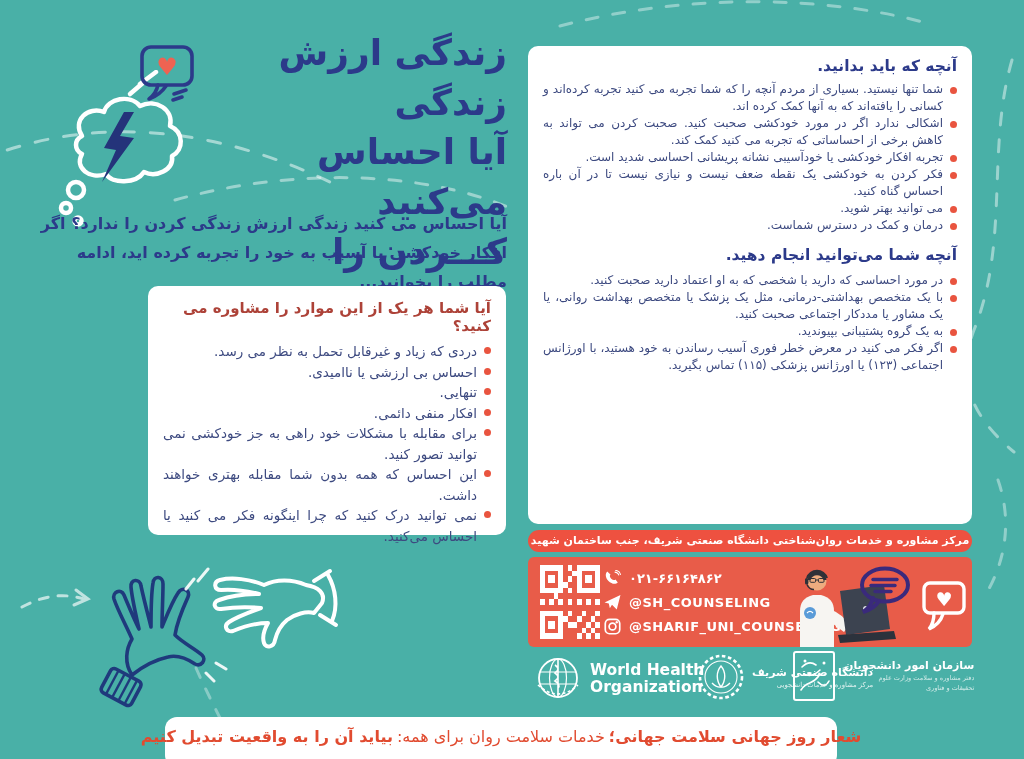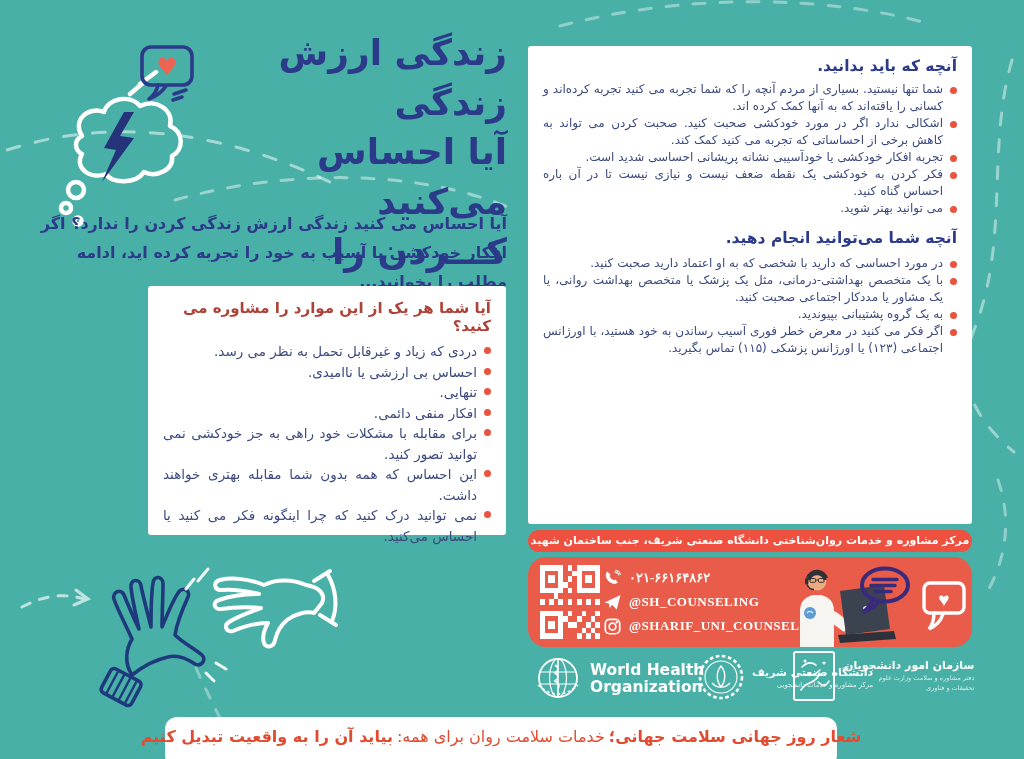--- a/index.html
+++ b/index.html
@@ -10,42 +10,42 @@
 
   
   .title{z-index:2;top:28px;right:517px;left:220px;margin:0;text-align:right;
          color:#2c3a8a;font-size:36px;font-weight:800;line-height:1.38;}
   .title span{display:block;}
 
   .intro{z-index:2;top:210px;right:517px;width:476px;margin:0;text-align:right;
          color:#2c3a8a;font-size:16px;font-weight:700;line-height:1.8;}
 
   
-  .card{position:absolute;z-index:2;background:#ffffff;box-sizing:border-box;border-radius:3px;}
+  .card{position:absolute;z-index:2;background:#ffffff;box-sizing:border-box;border-radius:10px;}
   .card h2{margin:0 0 6px 0;font-size:15.5px;font-weight:800;}
   .card ul{list-style:none;margin:0 0 8px 0;padding:0;}
   .card li{position:relative;padding-right:14px;color:#3d4a80;text-align:justify;}
   .card li::before{content:"";position:absolute;right:0;top:6px;width:7px;height:7px;
                    border-radius:50%;background:#e9543f;}
   .left-card{left:148px;top:286px;width:358px;height:249px;padding:13px 15px;}
   .left-card h2{color:#ad4238;font-size:15px;}
   .left-card li{font-size:13.5px;line-height:1.52;}
   .right-card{left:528px;top:46px;width:444px;height:478px;padding:11px 15px;}
   .right-card h2{color:#2c3a8a;}
   .right-card h2.second{margin-top:12px;margin-bottom:8px;}
   .right-card li{font-size:12px;line-height:1.42;}
 
   
   .pill{z-index:2;left:528px;top:530px;width:444px;height:22px;border-radius:11px;
         background:#ee5140;color:#fff;font-size:11px;font-weight:700;text-align:center;
         line-height:22px;box-sizing:border-box;}
 
   
-  .contact-box{z-index:2;left:528px;top:557px;width:444px;height:90px;border-radius:18px;
-               background:#e85c49;overflow:hidden;font-family:Liberation Serif, serif;}
+  .contact-box{z-index:2;left:528px;top:557px;width:444px;height:90px;border-radius:6px;
+               background:#e85c49;overflow:hidden;}
   .qr{position:absolute;left:12px;top:8px;}
   .contact-rows{position:absolute;left:76px;top:9px;direction:ltr;text-align:left;}
   .contact-row{display:flex;align-items:center;gap:8px;height:24px;color:#fff;
                font-size:13px;font-weight:700;letter-spacing:.5px;}
   .contact-row .txt{white-space:nowrap;}
   .man{position:absolute;left:258px;bottom:0;}
   .chat-bubble{position:absolute;left:330px;top:8px;}
   .heart-bubble{position:absolute;left:394px;top:24px;}
 
   
@@ -129,20 +129,21 @@
   </section>
 
   <section class="card right-card">
     <h2>آنچه که باید بدانید.</h2>
     <ul>
       <li>شما تنها نیستید. بسیاری از مردم آنچه را که شما تجربه می کنید تجربه کرده‌اند و کسانی را یافته‌اند که به آنها کمک کرده اند.</li>
       <li>اشکالی ندارد اگر در مورد خودکشی صحبت کنید. صحبت کردن می تواند به کاهش برخی از احساساتی که تجربه می کنید کمک کند.</li>
       <li>تجربه افکار خودکشی یا خودآسیبی نشانه پریشانی احساسی شدید است.</li>
       <li>فکر کردن به خودکشی یک نقطه ضعف نیست و نیازی نیست تا در آن باره احساس گناه کنید.</li>
       <li>می توانید بهتر شوید.</li>
+      <li>درمان و کمک در دسترس شماست.</li>
     </ul>
     <h2 class="second">آنچه شما می‌توانید انجام دهید.</h2>
     <ul>
       <li>در مورد احساسی که دارید با شخصی که به او اعتماد دارید صحبت کنید.</li>
       <li>با یک متخصص بهداشتی-درمانی، مثل یک پزشک یا متخصص بهداشت روانی، یا یک مشاور یا مددکار اجتماعی صحبت کنید.</li>
       <li>به یک گروه پشتیبانی بپیوندید.</li>
       <li>اگر فکر می کنید در معرض خطر فوری آسیب رساندن به خود هستید، با اورژانس اجتماعی (۱۲۳) یا اورژانس پزشکی (۱۱۵) تماس بگیرید.</li>
     </ul>
   </section>
 

